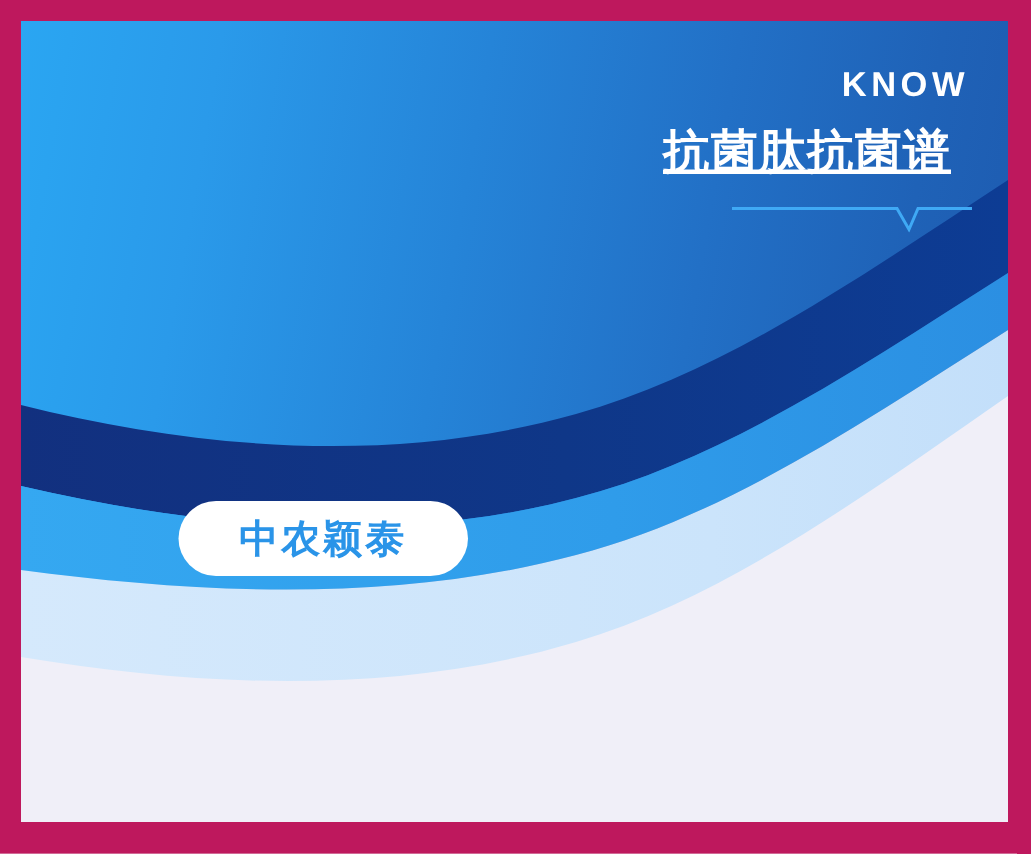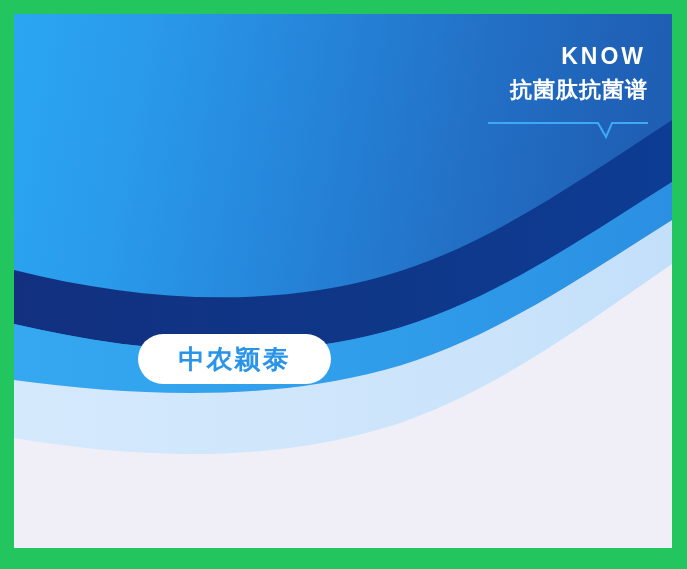--- a/index.html
+++ b/index.html
@@ -13,21 +13,21 @@
     overflow: hidden;
     background: #f0eff8;
     font-family: "Liberation Sans", "DejaVu Sans", sans-serif;
     -webkit-font-smoothing: antialiased;
   }
 
   #poster-root {
     position: relative;
     width: 687px;
     height: 569px;
-    background: #22c55e;
+    background: #be185d;
   }
 
   
   .card {
     position: absolute;
     left: 14px;
     top: 14px;
     width: 658px;
     height: 534px;
     overflow: hidden;
@@ -57,26 +57,27 @@
     color: #ffffff;
     font-size: 23px;
     font-weight: bold;
     letter-spacing: 3px;
     line-height: 1.1;
     margin: 0 0 8px 0;
     padding-right: 2px;
   }
   .eyebrow-cn {
     color: #ffffff;
-    font-size: 22px;
+    font-size: 31px;
     font-weight: bold;
     letter-spacing: 1px;
     line-height: 1.15;
-    margin: 0;
+    margin: 14px;
     white-space: nowrap;
+    text-decoration: underline;
   }
   .eyebrow-rule {
     display: block;
     margin-top: 16px;
     margin-left: auto;
   }
 
   
   .hero-title {
     position: absolute;
@@ -88,21 +89,21 @@
     font-weight: bold;
     letter-spacing: 2px;
     line-height: 1.15;
     white-space: nowrap;
     z-index: 5;
   }
 
   
   .brand-pill {
     position: absolute;
-    left: 124px;
+    left: 105px;
     top: 320px;
     width: 193px;
     height: 50px;
     box-sizing: border-box;
     background: #ffffff;
     border-radius: 25px;
     display: flex;
     align-items: center;
     justify-content: center;
     z-index: 6;

